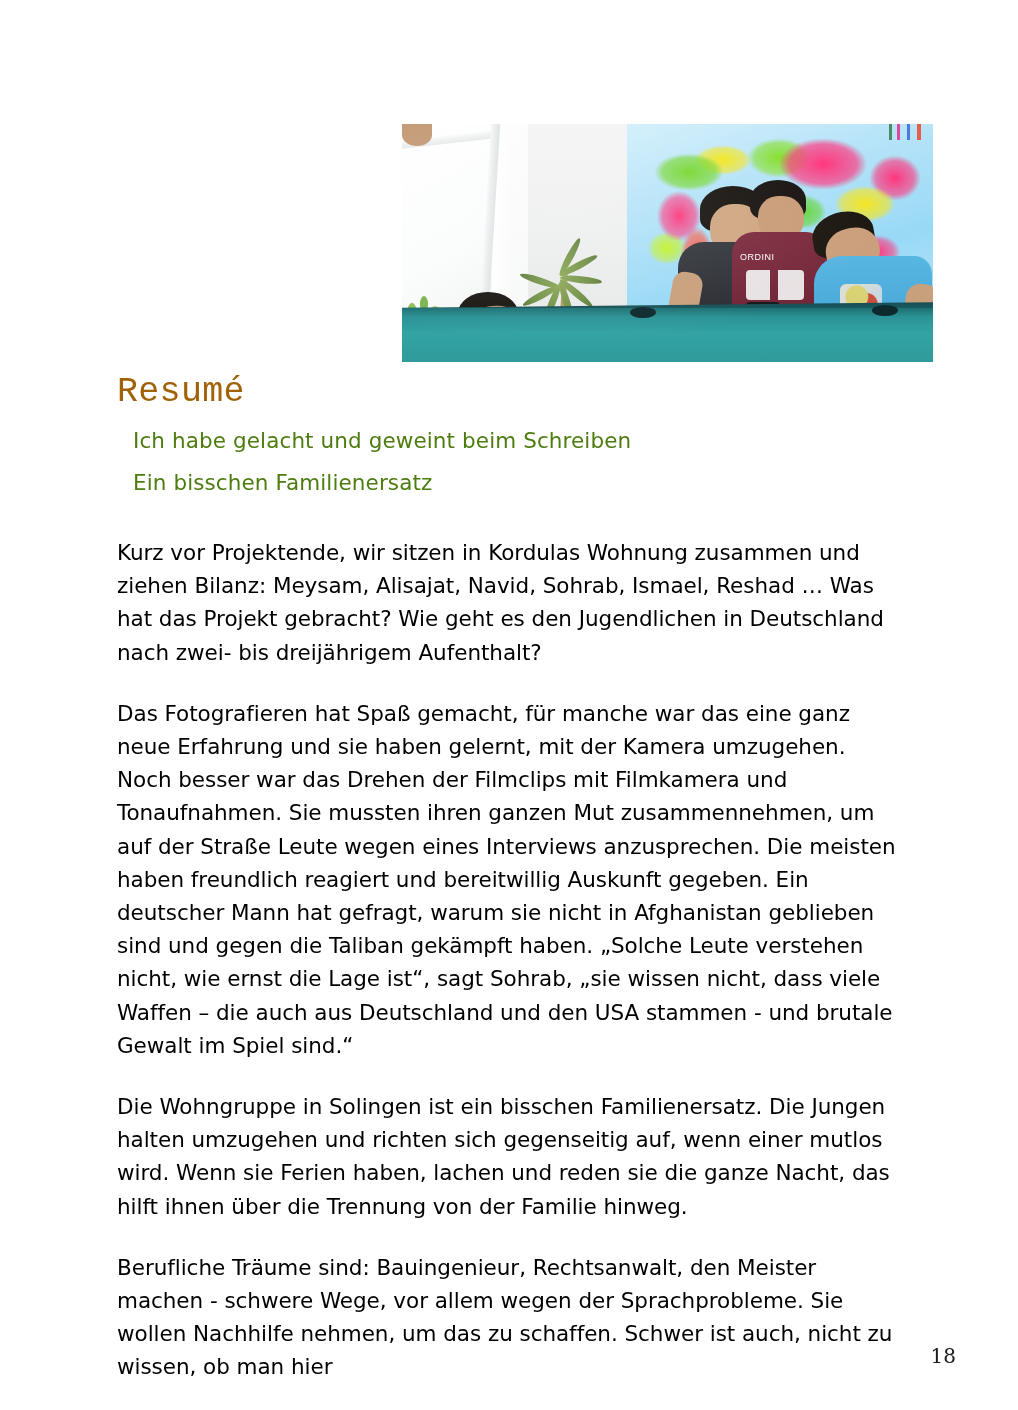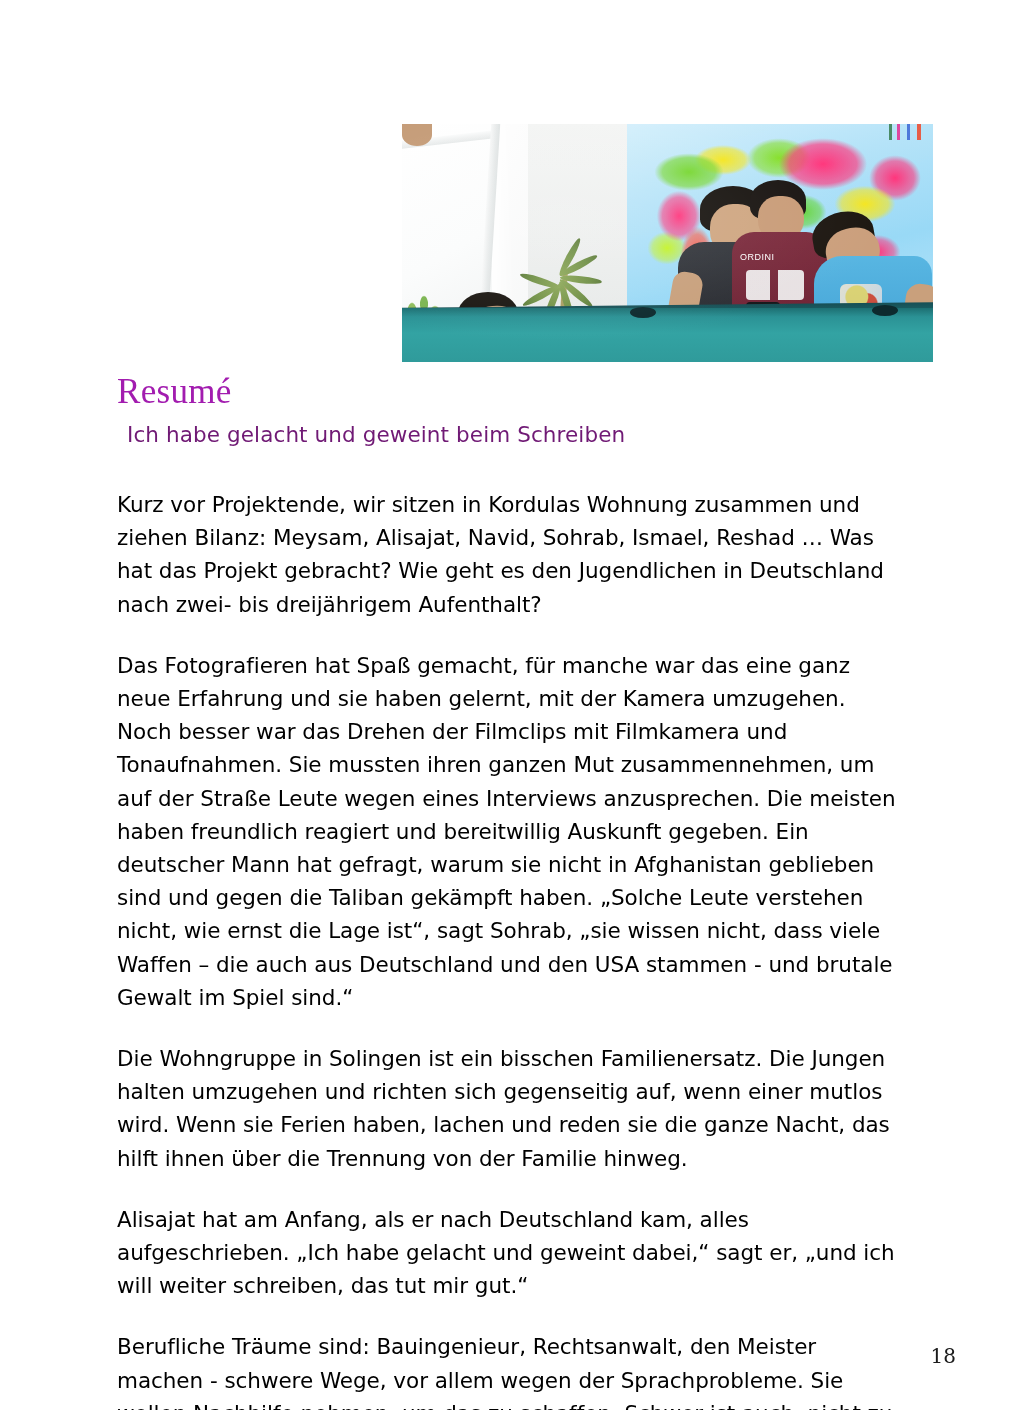--- a/index.html
+++ b/index.html
@@ -186,33 +186,33 @@
   }
 
   
   .content {
     position: absolute;
     left: 117px;
     top: 372px;
     width: 782px;
   }
   .doc-title {
-    font-family: Liberation Serif, serif;
+    font-family: Liberation Mono, monospace;
     font-size: 35px;
     line-height: 40px;
     font-weight: 400;
-    color: #a21caf;
+    color: #a16207;
     margin: 0 0 2px 0;
     letter-spacing: 0.3px;
   }
   .doc-subtitle {
     font-size: 21.5px;
     line-height: 26px;
-    color: #701a75;
-    margin: 10px;
+    color: #4d7c0f;
+    margin: 16px;
     letter-spacing: 0.1px;
   }
   .para {
     font-size: 21.5px;
     line-height: 33.2px;
     color: #000000;
     margin: 0;
     letter-spacing: -0.05px;
   }
   .para-gap-1 { margin-top: 40px; }
@@ -305,23 +305,23 @@
 
       <div class="photo-vignette"></div>
     </div>
   </figure>
 
   <div class="content">
 
     <h1 class="doc-title">Resumé</h1>
 
     <p class="doc-subtitle">Ich habe gelacht und geweint beim Schreiben</p>
+    <p class="doc-subtitle">Ein bisschen Familienersatz</p>
 
     <p class="para para-gap-1">Kurz vor Projektende, wir sitzen in Kordulas Wohnung zusammen und ziehen Bilanz: Meysam, Alisajat, Navid, Sohrab, Ismael, Reshad … Was hat das Projekt gebracht? Wie geht es den Jugendlichen in Deutschland nach zwei- bis dreijährigem Aufenthalt?</p>
     <p class="para para-gap">Das Fotografieren hat Spaß gemacht, für manche war das eine ganz neue Erfahrung und sie haben gelernt, mit der Kamera umzugehen. Noch besser war das Drehen der Filmclips mit Filmkamera und Tonaufnahmen. Sie mussten ihren ganzen Mut zusammennehmen, um auf der Straße Leute wegen eines Interviews anzusprechen. Die meisten haben freundlich reagiert und bereitwillig Auskunft gegeben. Ein deutscher Mann hat gefragt, warum sie nicht in Afghanistan geblieben sind und gegen die Taliban gekämpft haben. „Solche Leute verstehen nicht, wie ernst die Lage ist“, sagt Sohrab, „sie wissen nicht, dass viele Waffen – die auch aus Deutschland und den USA stammen - und brutale Gewalt im Spiel sind.“</p>
     <p class="para para-gap">Die Wohngruppe in Solingen ist ein bisschen Familienersatz. Die Jungen halten umzugehen und richten sich gegenseitig auf, wenn einer mutlos wird. Wenn sie Ferien haben, lachen und reden sie die ganze Nacht, das hilft ihnen über die Trennung von der Familie hinweg.</p>
-    <p class="para para-gap">Alisajat hat am Anfang, als er nach Deutschland kam, alles aufgeschrieben. „Ich habe gelacht und geweint dabei,“ sagt er, „und ich will weiter schreiben, das tut mir gut.“</p>
     <p class="para para-gap">Berufliche Träume sind: Bauingenieur, Rechtsanwalt, den Meister machen - schwere Wege, vor allem wegen der Sprachprobleme. Sie wollen Nachhilfe nehmen, um das zu schaffen. Schwer ist auch, nicht zu wissen, ob man hier</p>
   </div>
 
   <div class="page-number">18</div>
 
 </div>
 
 </body></html>

